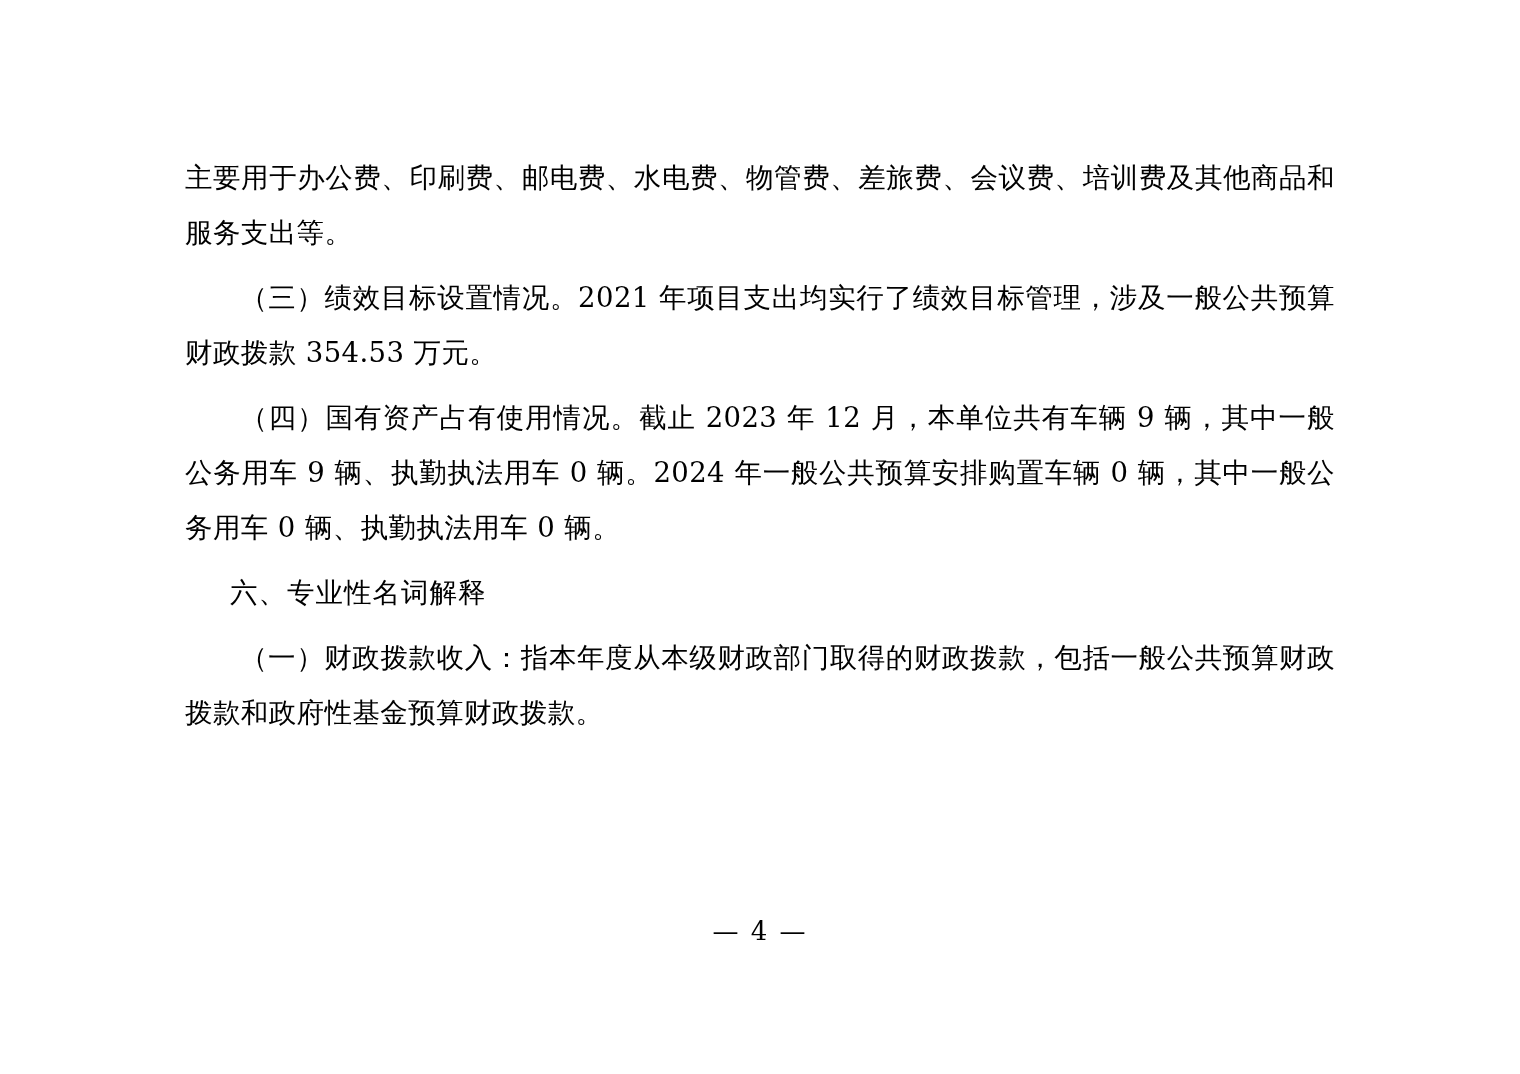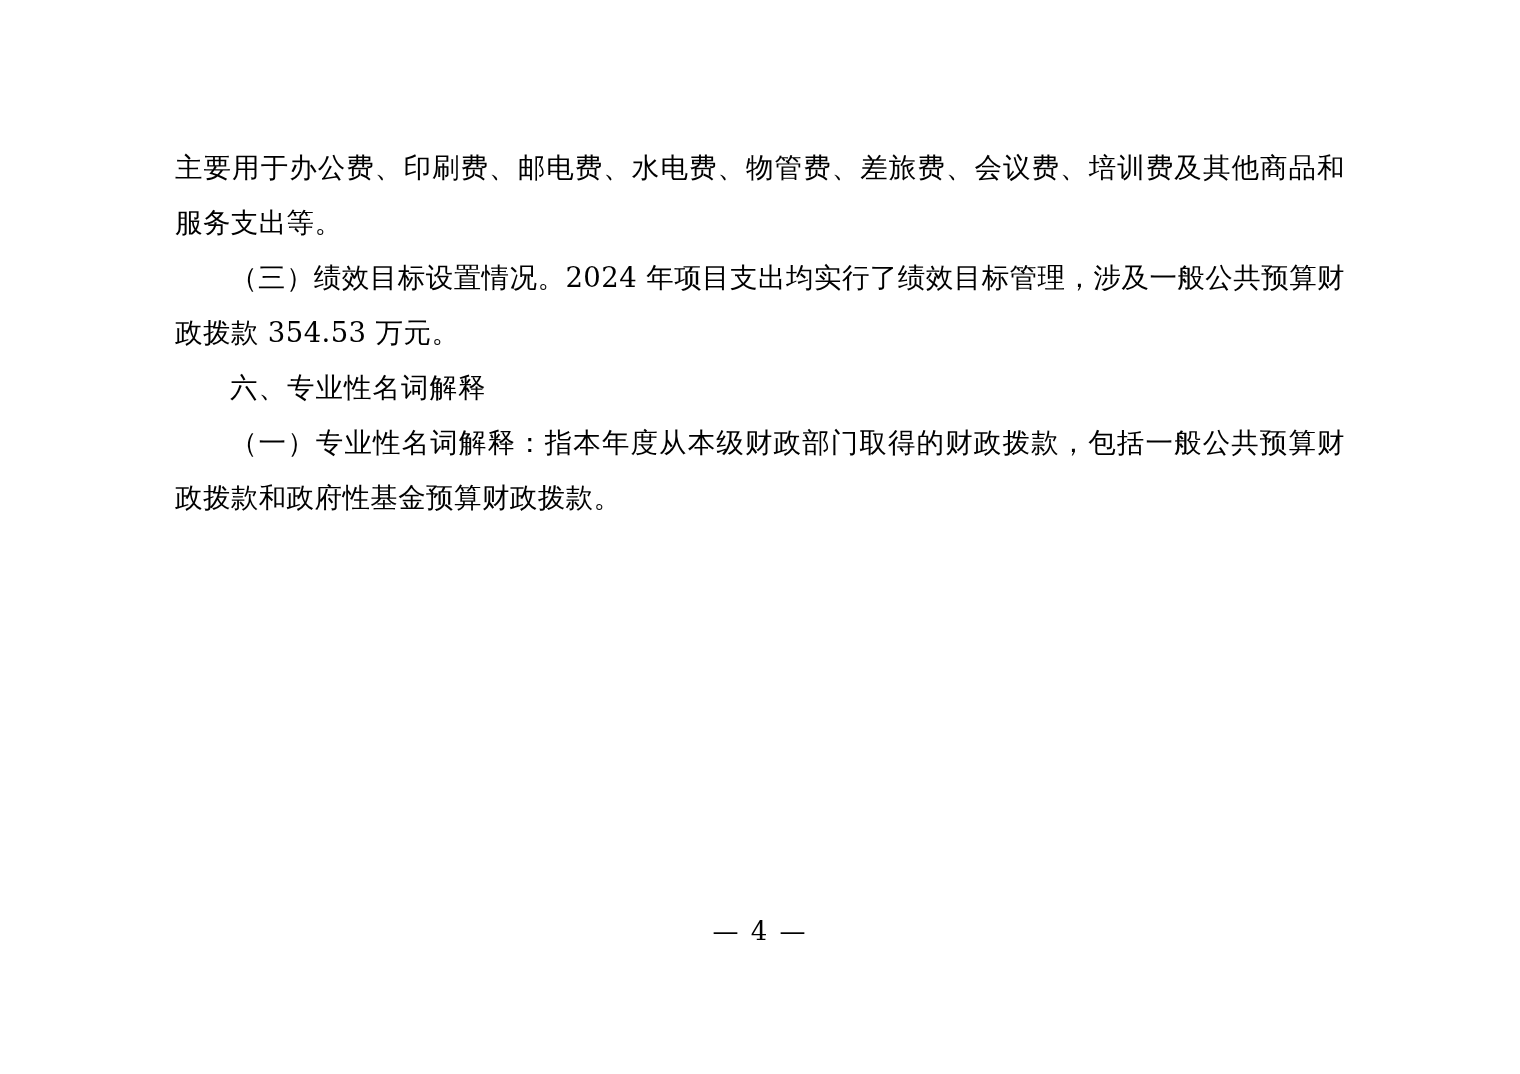--- a/index.html
+++ b/index.html
@@ -22,21 +22,21 @@
     padding: 140px 175px 0 175px;
   }
   .doc-body {
     font-size: 27.5px;
     line-height: 55px;
     letter-spacing: 0.4px;
     text-align: justify;
     text-justify: inter-ideograph;
   }
   .para {
-    margin: 0;
+    margin: 10px;
     text-indent: 0;
   }
   .para.indent {
     text-indent: 55px;
   }
   .heading {
     margin: 0;
     font-weight: normal;
     text-indent: 55px;
     letter-spacing: 1px;
@@ -54,24 +54,25 @@
 </style>
 </head>
 <body>
 
 <div class="page">
   <div class="doc-body">
 
     <p class="para">主要用于办公费、印刷费、邮电费、水电费、物管费、差旅费、会议费、培训费及其他商品和服务支出等。</p>
 
 
-    <p class="para indent">（三）绩效目标设置情况。2024 年项目支出均实行了绩效目标管理，涉及一般公共预算财政拨款 354.53 万元。</p>
+    <p class="para indent">（三）绩效目标设置情况。2021 年项目支出均实行了绩效目标管理，涉及一般公共预算财政拨款 354.53 万元。</p>
 
+    <p class="para indent">（四）国有资产占有使用情况。截止 2023 年 12 月，本单位共有车辆 9 辆，其中一般公务用车 9 辆、执勤执法用车 0 辆。2024 年一般公共预算安排购置车辆 0 辆，其中一般公务用车 0 辆、执勤执法用车 0 辆。</p>
 
     <p class="heading">六、专业性名词解释</p>
 
-    <p class="para indent">（一）专业性名词解释：指本年度从本级财政部门取得的财政拨款，包括一般公共预算财政拨款和政府性基金预算财政拨款。</p>
+    <p class="para indent">（一）财政拨款收入：指本年度从本级财政部门取得的财政拨款，包括一般公共预算财政拨款和政府性基金预算财政拨款。</p>
 
 
   </div>
 
   <div class="footer">— 4 —</div>
 </div>
 
 </body></html>

